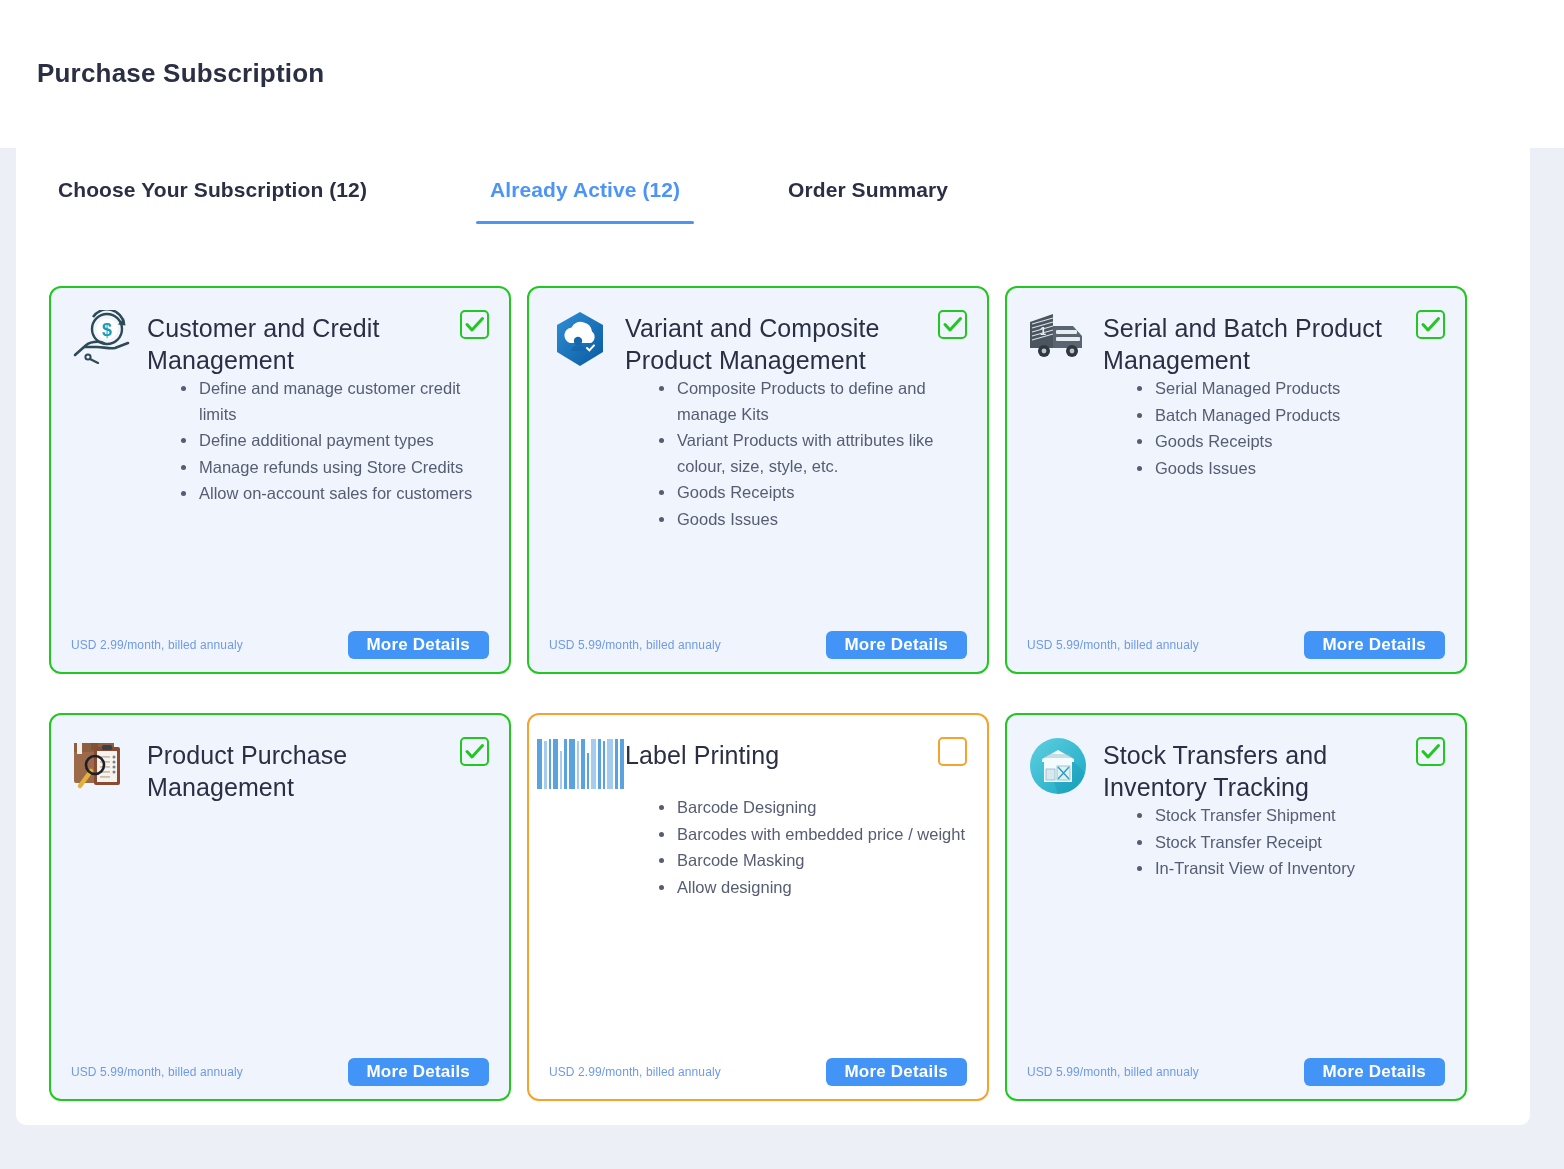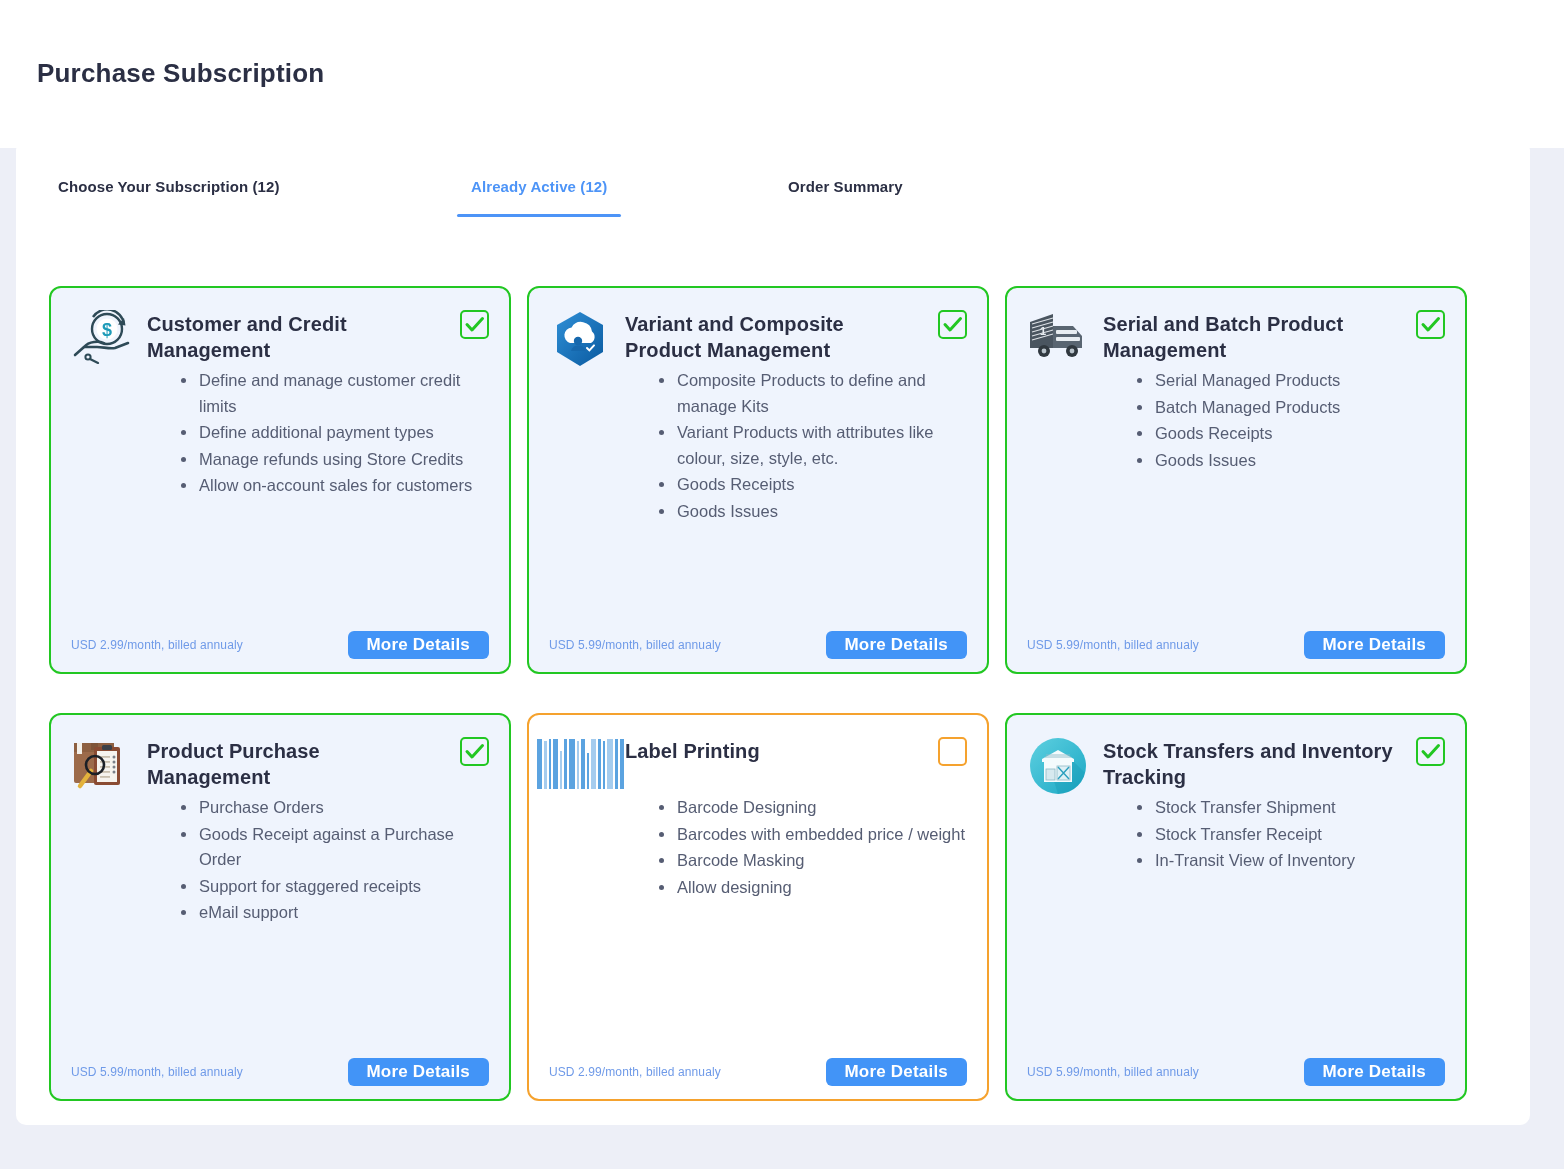--- a/index.html
+++ b/index.html
@@ -44,30 +44,30 @@
   
   .tabs {
     position: absolute;
     left: 0; top: 38px;
     width: 100%;
     height: 66px;
   }
   .tab {
     position: absolute;
     top: 0;
-    font-size: 15px;
+    font-size: 21px;
     font-weight: 600;
     color: #2b2f44;
     letter-spacing: .1px;
     padding-bottom: 22px;
     white-space: nowrap;
     cursor: pointer;
   }
   .tab.t1 { left: 42px; }
-  .tab.t2 { left: 455px; color: #4d94f7; }
+  .tab.t2 { left: 474px; color: #4d94f7; }
   .tab.t3 { left: 772px; text-align: right; }
   .tab.active::after {
     content: "";
     position: absolute;
     left: -14px; right: -14px;
     bottom: 0;
     height: 3px;
     background: #4d94f7;
     border-radius: 2px;
   }
@@ -104,22 +104,22 @@
     padding-right: 48px;
   }
   .card-icon {
     flex: 0 0 62px;
     width: 62px; height: 58px;
     display: flex;
     align-items: flex-start;
     justify-content: center;
   }
   .card-title {
-    font-size: 20px;
-    font-weight: 700;
+    font-size: 25px;
+    font-weight: 400;
     color: #2b2f44;
     line-height: 1.28;
     letter-spacing: .1px;
     padding-top: 2px;
   }
 
   
   .checkbox {
     position: absolute;
     top: 22px; right: 20px;
@@ -340,26 +340,20 @@
                 <circle cx="23" cy="28" r="9" fill="none" stroke="#1b1f26" stroke-width="2.6"></circle>
               </svg>
             </span>
             <div class="card-title">Product Purchase Management</div>
           </div>
           <div class="checkbox">
             <svg width="25" height="25" viewBox="0 0 25 25">
               <path d="M5 12.5 L10 18 L20.5 6.5" fill="none" stroke="#22c722" stroke-width="3" stroke-linecap="round" stroke-linejoin="round"></path>
             </svg>
           </div>
-          <ul class="features">
-            <li>Purchase Orders</li>
-            <li>Goods Receipt against a Purchase Order</li>
-            <li>Support for staggered receipts</li>
-            <li>eMail support</li>
-          </ul>
           <div class="card-footer">
             <span class="price">USD 5.99/month, billed annualy</span>
             <button class="more-btn">More Details</button>
           </div>
         </div>
         <div class="card inactive">
           <div class="card-head">
             <span class="card-icon">
               <span class="barcode">
                 <i style="width: 5px; height: 50px; opacity: 1;"></i>

